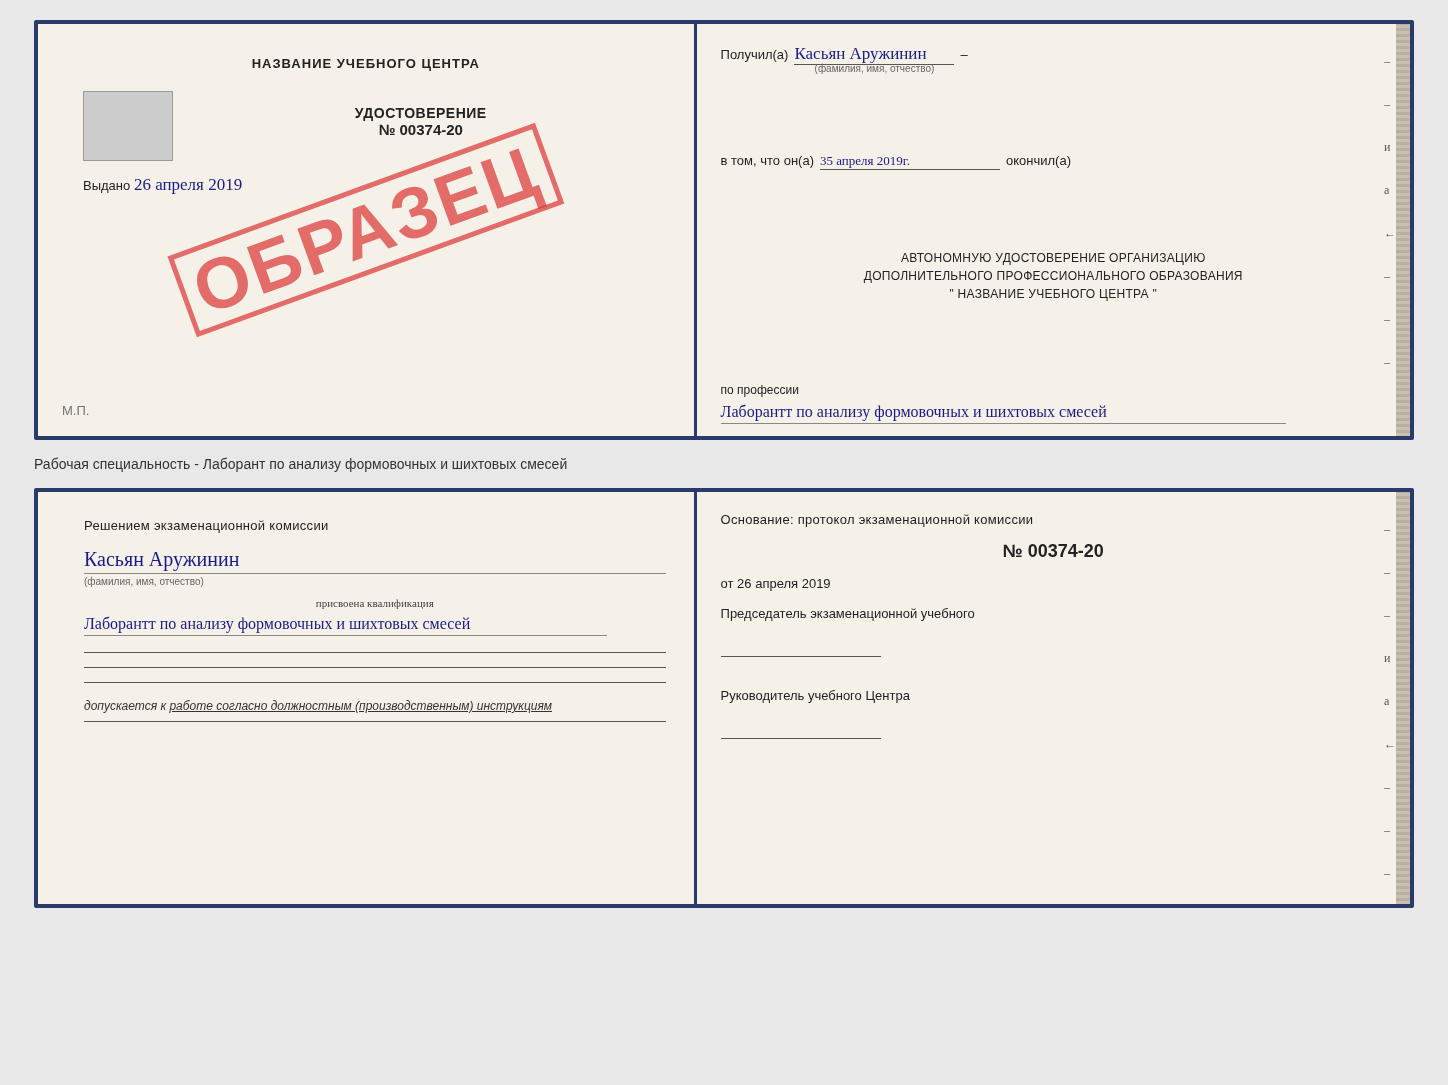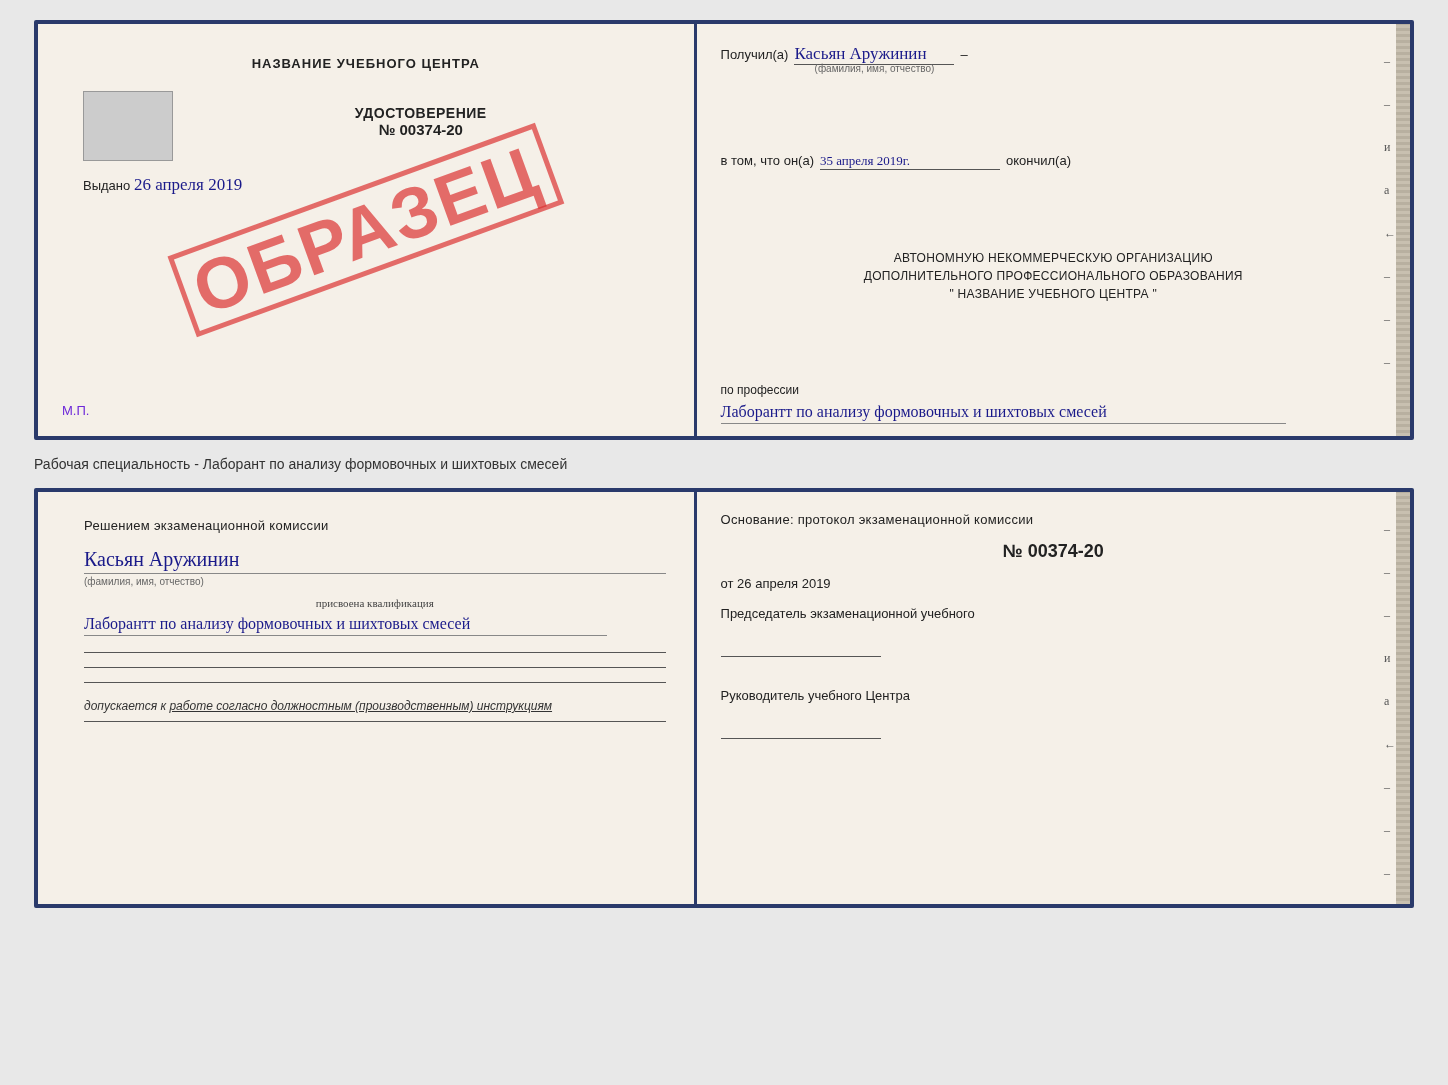--- a/index.html
+++ b/index.html
@@ -121,21 +121,21 @@
       font-size: 13px;
       color: #222;
       margin-top: 8px;
       align-self: flex-start;
       margin-left: 8px;
       font-family: Arial, sans-serif;
     }
 
     .cert-mp {
       font-size: 13px;
-      color: #6d28d9;
+      color: #737373;
       position: absolute;
       bottom: 18px;
       left: 24px;
       font-family: Arial, sans-serif;
     }
 
     
     .obrazets-stamp {
       position: absolute;
       top: 50%;
@@ -393,21 +393,21 @@
         <span style="font-size:13px; font-family:Arial,sans-serif;">–</span>
       </div>
 
       <div class="cert-right-line">
         <span class="cert-right-label">в том, что он(а)</span>
         <span class="handwritten-small underline-field" style="min-width:180px;">35 апреля 2019г.</span>
         <span class="cert-right-label">окончил(а)</span>
       </div>
 
       <div class="cert-org-text">
-        <div>АВТОНОМНУЮ НЕКОММЕРЧЕСКУЮ ОРГАНИЗАЦИЮ</div>
+        <div>АВТОНОМНУЮ УДОСТОВЕРЕНИЕ ОРГАНИЗАЦИЮ</div>
         <div>ДОПОЛНИТЕЛЬНОГО ПРОФЕССИОНАЛЬНОГО ОБРАЗОВАНИЯ</div>
         <div>"    НАЗВАНИЕ УЧЕБНОГО ЦЕНТРА    "</div>
       </div>
 
       <div>
         <div class="cert-profession-label">по профессии</div>
         <div class="cert-profession-handwritten" style="width:85%; margin-top:4px;">Лаборантт по анализу формовочных и шихтовых смесей</div>
       </div>
 
       <div class="right-margin-dashes">

